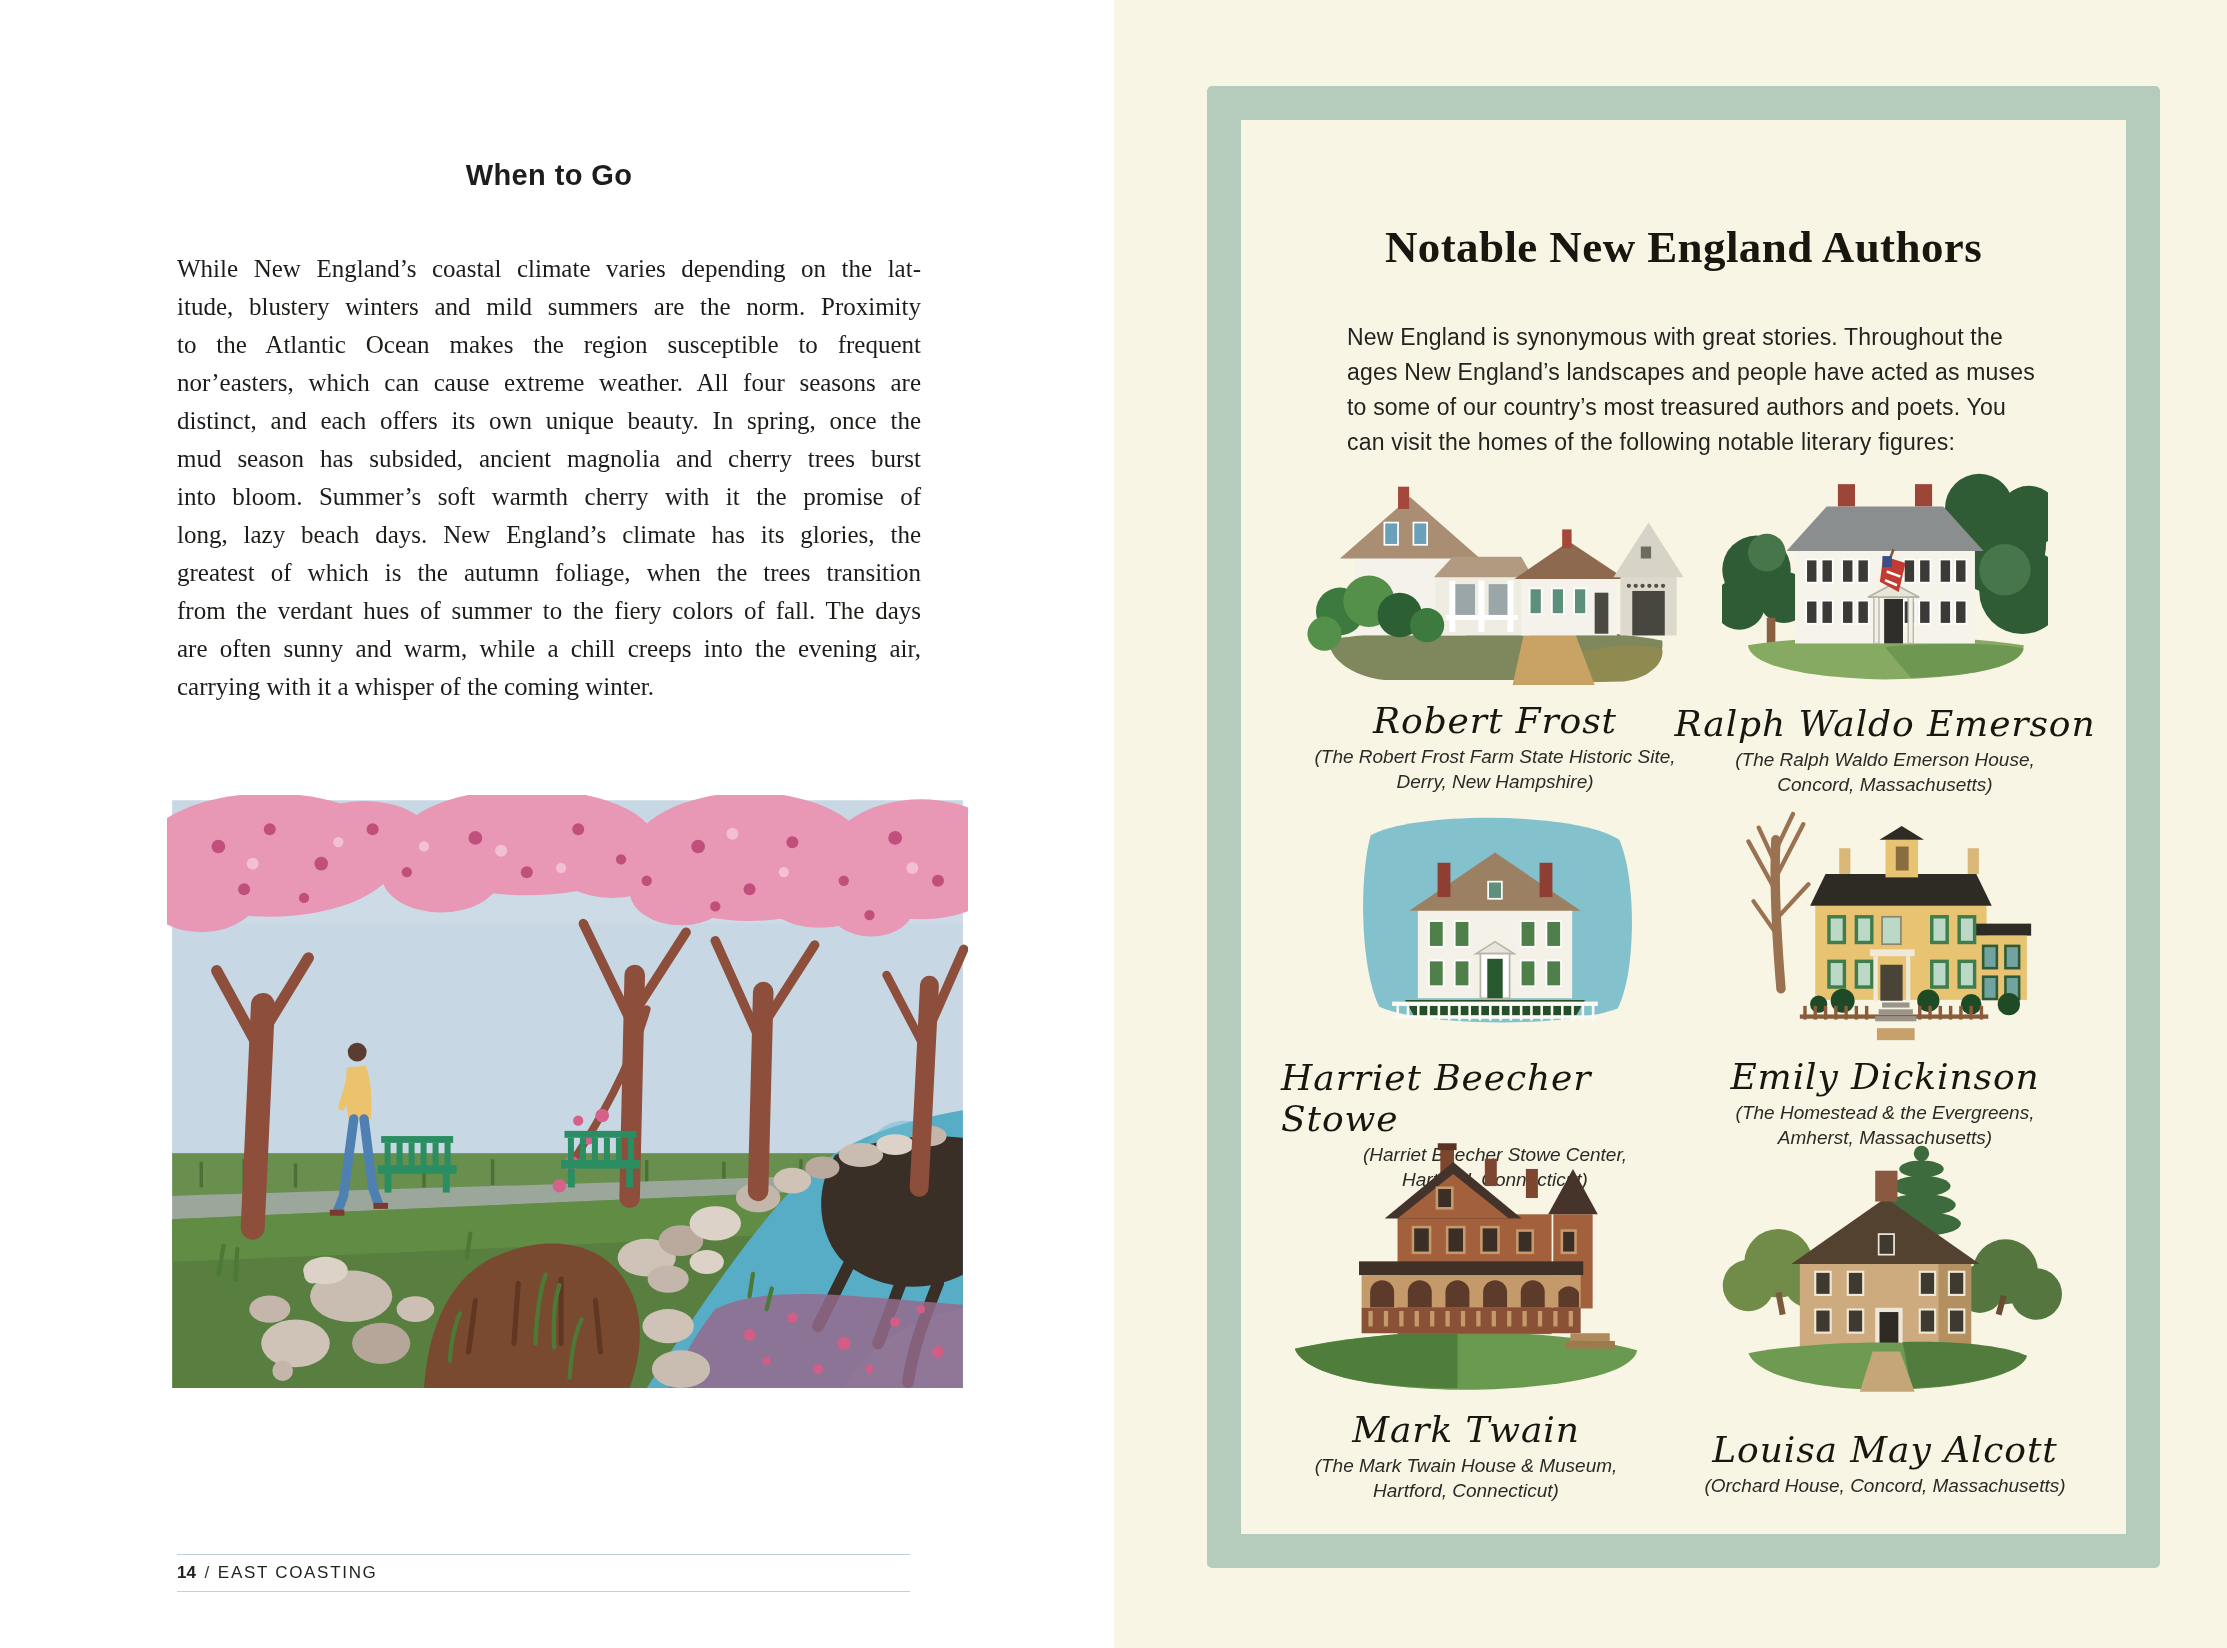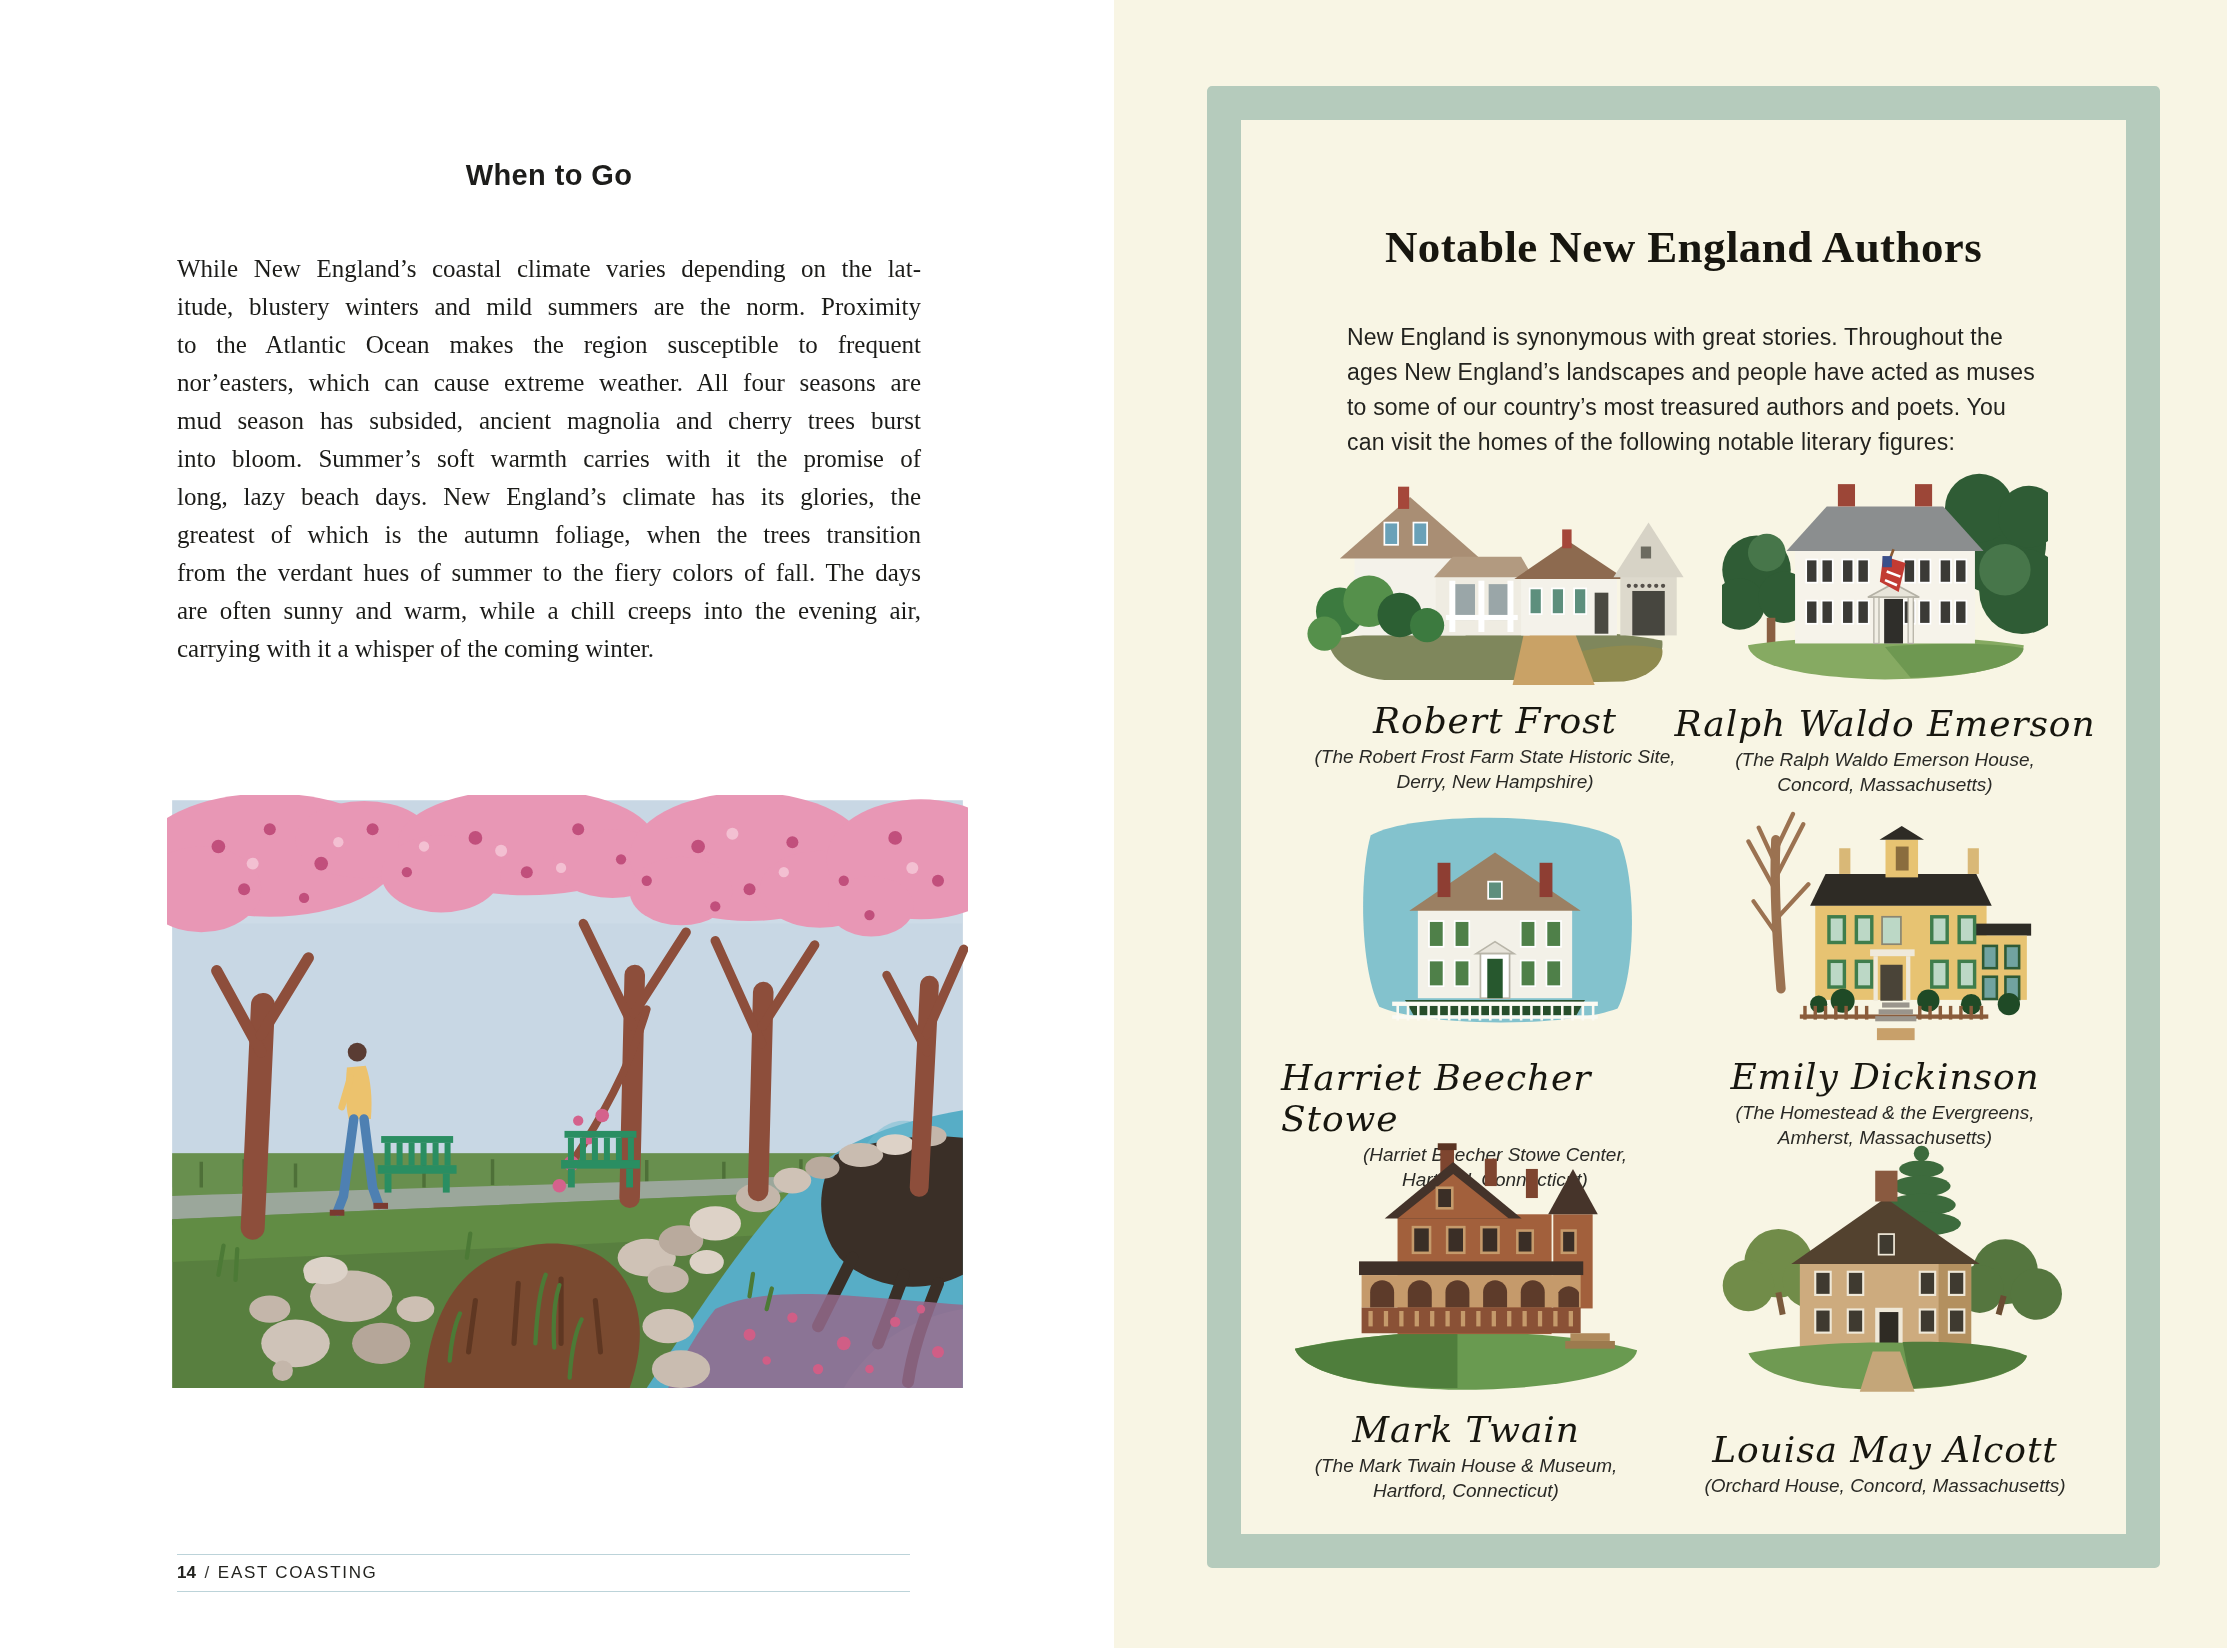--- a/index.html
+++ b/index.html
@@ -47,22 +47,23 @@
 
   <div class="page page-left">
 
     <div class="heading">When to Go</div>
 
     <div class="body-copy">
       <div class="pline">While New England’s coastal climate varies depending on the lat-</div>
       <div class="pline">itude, blustery winters and mild summers are the norm. Proximity</div>
       <div class="pline">to the Atlantic Ocean makes the region susceptible to frequent</div>
       <div class="pline">nor’easters, which can cause extreme weather. All four seasons are</div>
+      <div class="pline">distinct, and each offers its own unique beauty. In spring, once the</div>
       <div class="pline">mud season has subsided, ancient magnolia and cherry trees burst</div>
-      <div class="pline">into bloom. Summer’s soft warmth carries with it the promise of</div>
+      <div class="pline">into bloom. Summer’s soft warmth cherry with it the promise of</div>
       <div class="pline">long, lazy beach days. New England’s climate has its glories, the</div>
       <div class="pline">greatest of which is the autumn foliage, when the trees transition</div>
       <div class="pline">from the verdant hues of summer to the fiery colors of fall. The days</div>
       <div class="pline">are often sunny and warm, while a chill creeps into the evening air,</div>
       <div class="pline last">carrying with it a whisper of the coming winter.</div>
     </div>
 
     <svg class="scene" width="801" height="593" viewBox="0 0 935 692">
       <rect x="6" y="6" width="923" height="452" fill="#c8d7e4"></rect>
       <rect x="6" y="60" width="923" height="90" fill="#d2dfe9" opacity="0.5"></rect>

